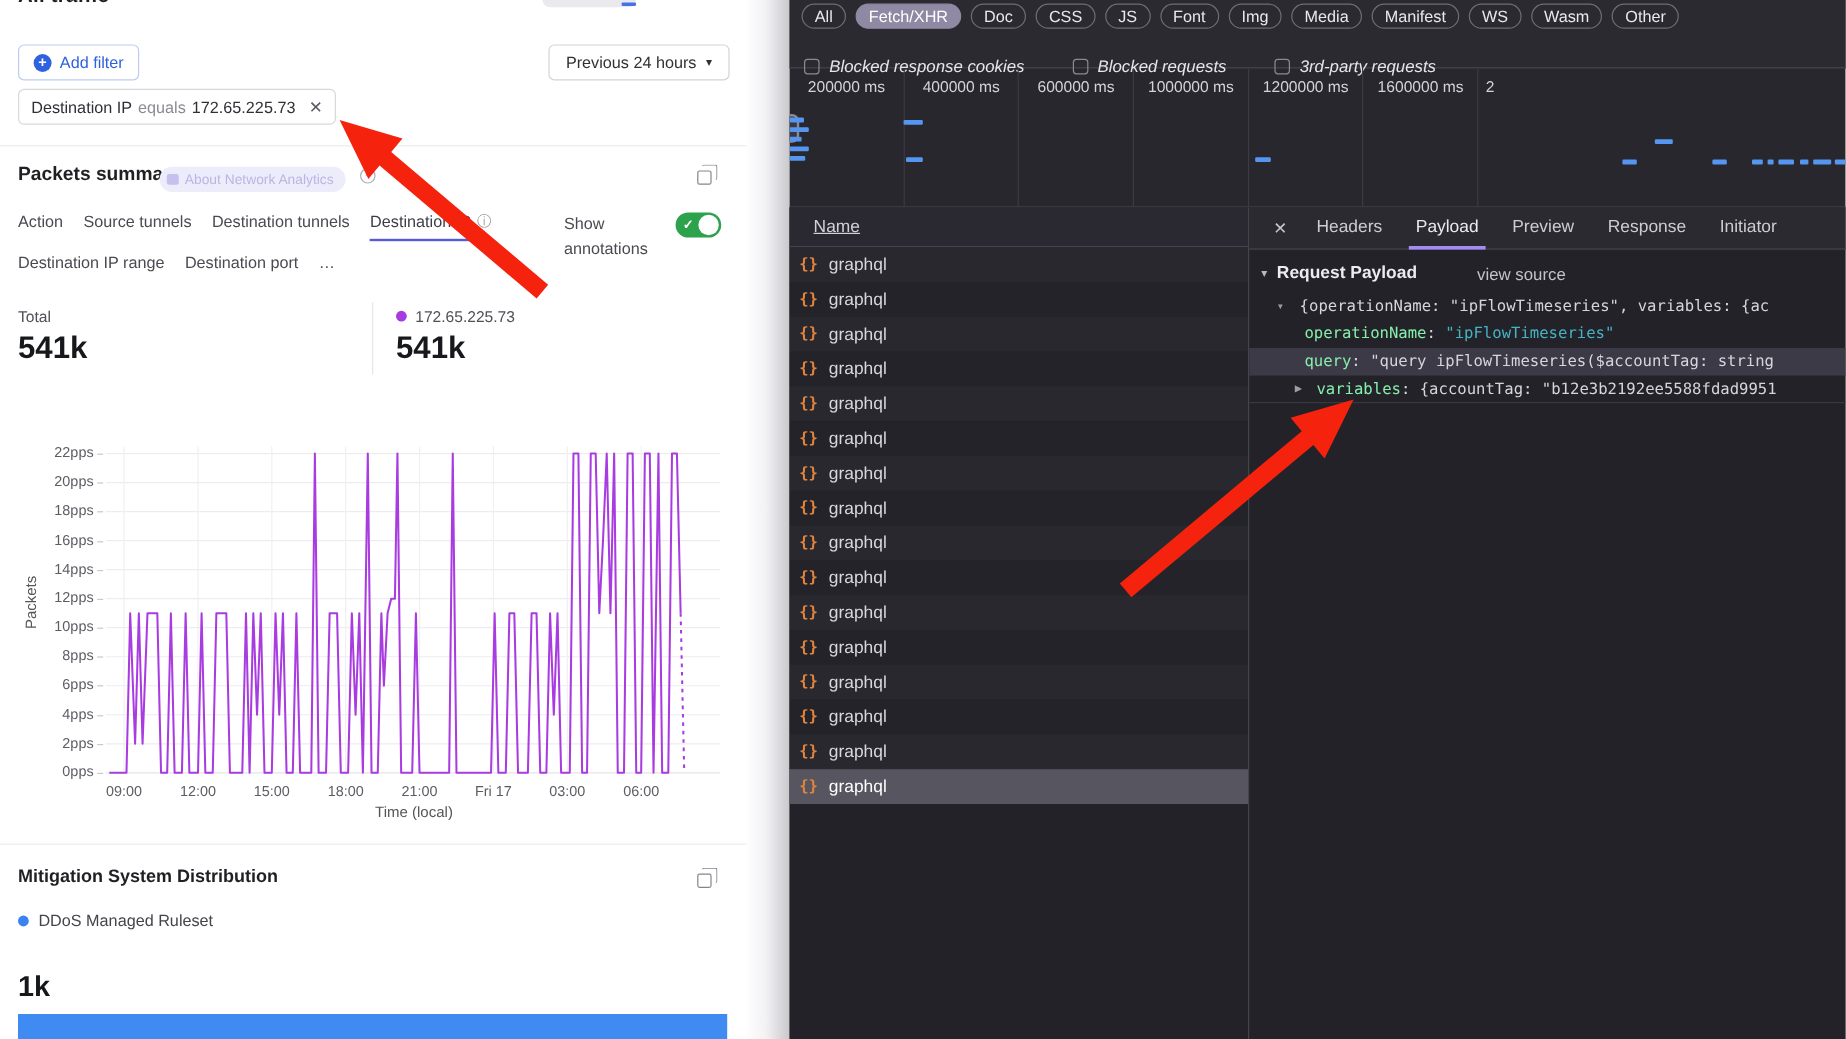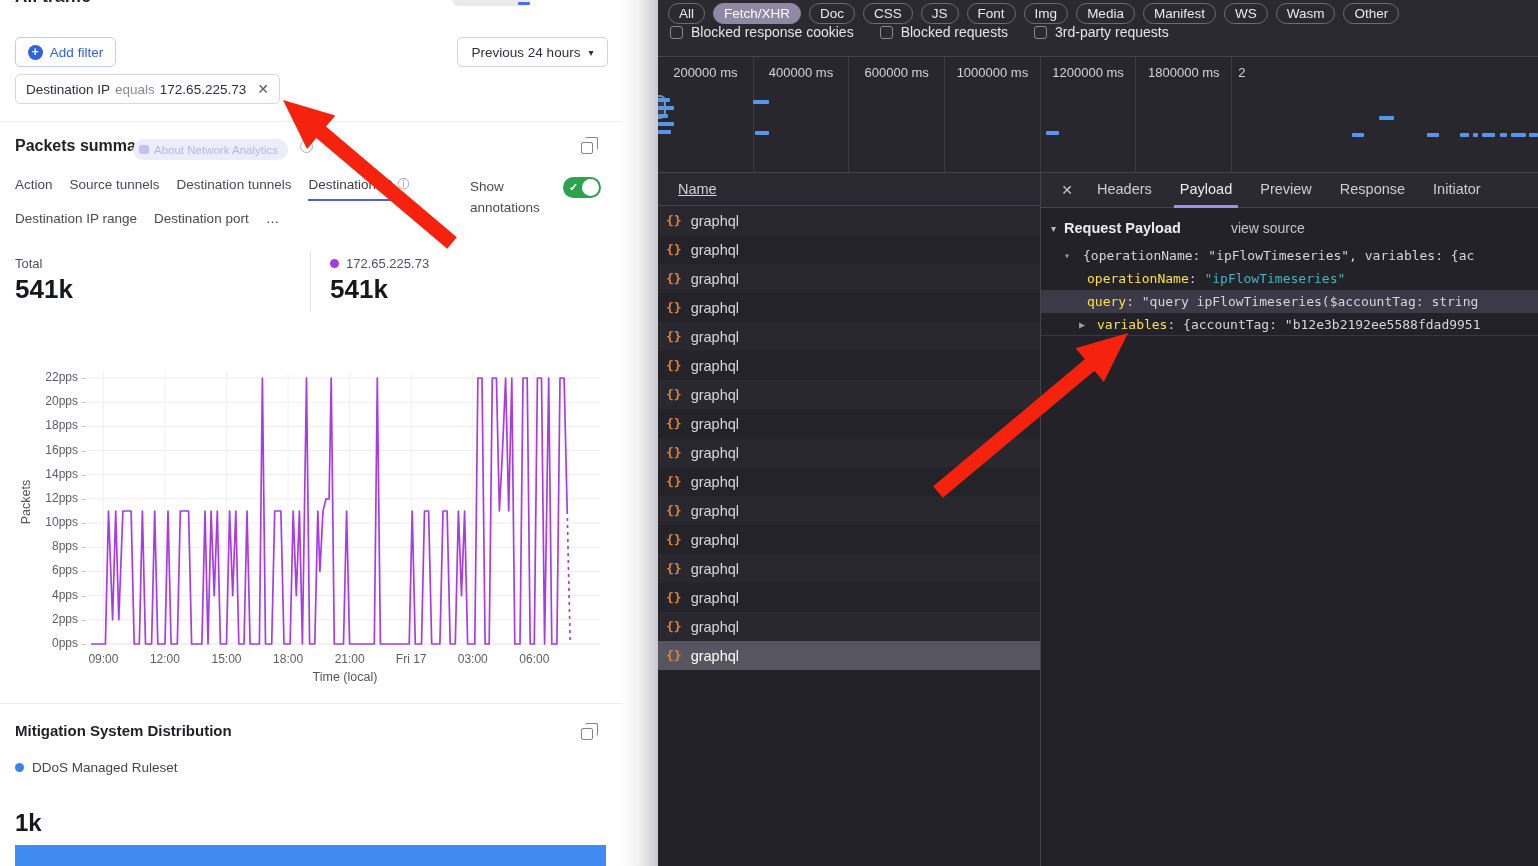--- a/index.html
+++ b/index.html
@@ -74,21 +74,21 @@
   
   .gap-strip { position:absolute; left:622px; top:0; width:36px; height:866px;
       background:linear-gradient(to right,#fefefe 0%,#f2f2f4 45%,#c9c9cd 100%); }
 
   
   .devtools { position:absolute; left:658px; top:0; width:880px; height:866px; background:#28272e; color:#d6d5db; font-size:13.5px; }
   .dt-toolbar { position:absolute; left:0; top:0; width:936px; height:57px; background:#2b2a31; border-bottom:1px solid #46454e; }
   .pills-row { position:absolute; left:10px; top:3px; display:flex; gap:8px; }
   .pill { border:1px solid #6d6c78; border-radius:11px; padding:2px 10px; font-size:13.5px; color:#e9e8ee; cursor:pointer; white-space:nowrap; }
   .pill.active { border-color:#8f89a4; color:#ffffff; }
-  .checks-row { position:absolute; left:12px; top:24px; display:flex; gap:26px; align-items:center; }
+  .checks-row { position:absolute; left:12px; top:47px; display:flex; gap:40px; align-items:center;font-style:italic; }
   .check-item { display:flex; align-items:center; gap:8px; cursor:pointer; color:#e6e5ea; font-size:14px; }
   .check-box { width:13px; height:13px; border:1.5px solid #8b8a94; border-radius:3px; }
 
   .dt-timeline { position:absolute; left:0; top:57px; width:1044px; height:116px; border-bottom:1px solid #46454e; overflow:hidden; cursor:col-resize; }
   .tl-cells { display:flex; height:116px; }
   .tl-cell { flex:0 0 95.7px; border-right:1px solid #3c3b43; text-align:center; padding-top:8px; font-size:13px; color:#d4d3da; white-space:nowrap; overflow:hidden; }
   .tl-cell:last-child { flex:1 1 auto; text-align:left; padding-left:6px; border-right:none; }
   .tl-grip { position:absolute; left:-5px; top:38px; width:13px; height:24px; border:2px solid #8a8994; border-radius:6px; background:#3a3941; }
   .tl-mark { position:absolute; height:4px; border-radius:1px; }
 
@@ -112,21 +112,21 @@
   .rp-caret { color:#b8b7c0; font-size:10px; }
   .rp-title { font-size:14.5px; font-weight:bold; color:#eceaf2; }
   .rp-viewsource { margin-left:42px; font-size:14px; color:#c4c3cb; cursor:pointer; }
 
   .pl-lines { font-family:"DejaVu Sans Mono", monospace; font-size:13px; }
   .pl-line { height:23px; line-height:23px; white-space:nowrap; overflow:hidden; position:relative; cursor:default; }
   .pl-line.highlight { background:#3c3a46; }
   .pl-line.last { border-bottom:1px solid #39383f; }
   .pl-exp { position:absolute; color:#9e9da6; font-size:10px; }
   .seg-plain { color:#d6d5dc; }
-  .seg-key { color:#fde047; }
+  .seg-key { color:#86efac; }
   .seg-string { color:#45b3c2; }
 
   #arrows { position:absolute; left:0; top:0; width:1538px; height:866px; pointer-events:none; z-index:50; }
 </style>
 </head>
 <body>
 
 <div class="root">
 
   <div class="left-panel">
@@ -319,21 +319,21 @@
         </div>
     </div>
 
     <div class="dt-timeline">
       <div class="tl-cells" id="tl-cells">
           <div class="tl-cell">200000 ms</div>
           <div class="tl-cell">400000 ms</div>
           <div class="tl-cell">600000 ms</div>
           <div class="tl-cell">1000000 ms</div>
           <div class="tl-cell">1200000 ms</div>
-          <div class="tl-cell">1800000 ms</div>
+          <div class="tl-cell">1600000 ms</div>
           <div class="tl-cell">2</div>
         </div>
       <div class="tl-grip"></div>
       <div id="tl-marks">
           <div class="tl-mark" style="left: 0px; top: 41px; width: 12px; background: rgb(85, 150, 240);"></div>
           <div class="tl-mark" style="left: 0px; top: 49px; width: 16px; background: rgb(85, 150, 240);"></div>
           <div class="tl-mark" style="left: 0px; top: 57px; width: 10px; background: rgb(85, 150, 240);"></div>
           <div class="tl-mark" style="left: 0px; top: 65px; width: 16px; background: rgb(85, 150, 240);"></div>
           <div class="tl-mark" style="left: 0px; top: 73px; width: 13px; background: rgb(85, 150, 240);"></div>
           <div class="tl-mark" style="left: 95px; top: 43px; width: 16px; background: rgb(85, 150, 240);"></div>

